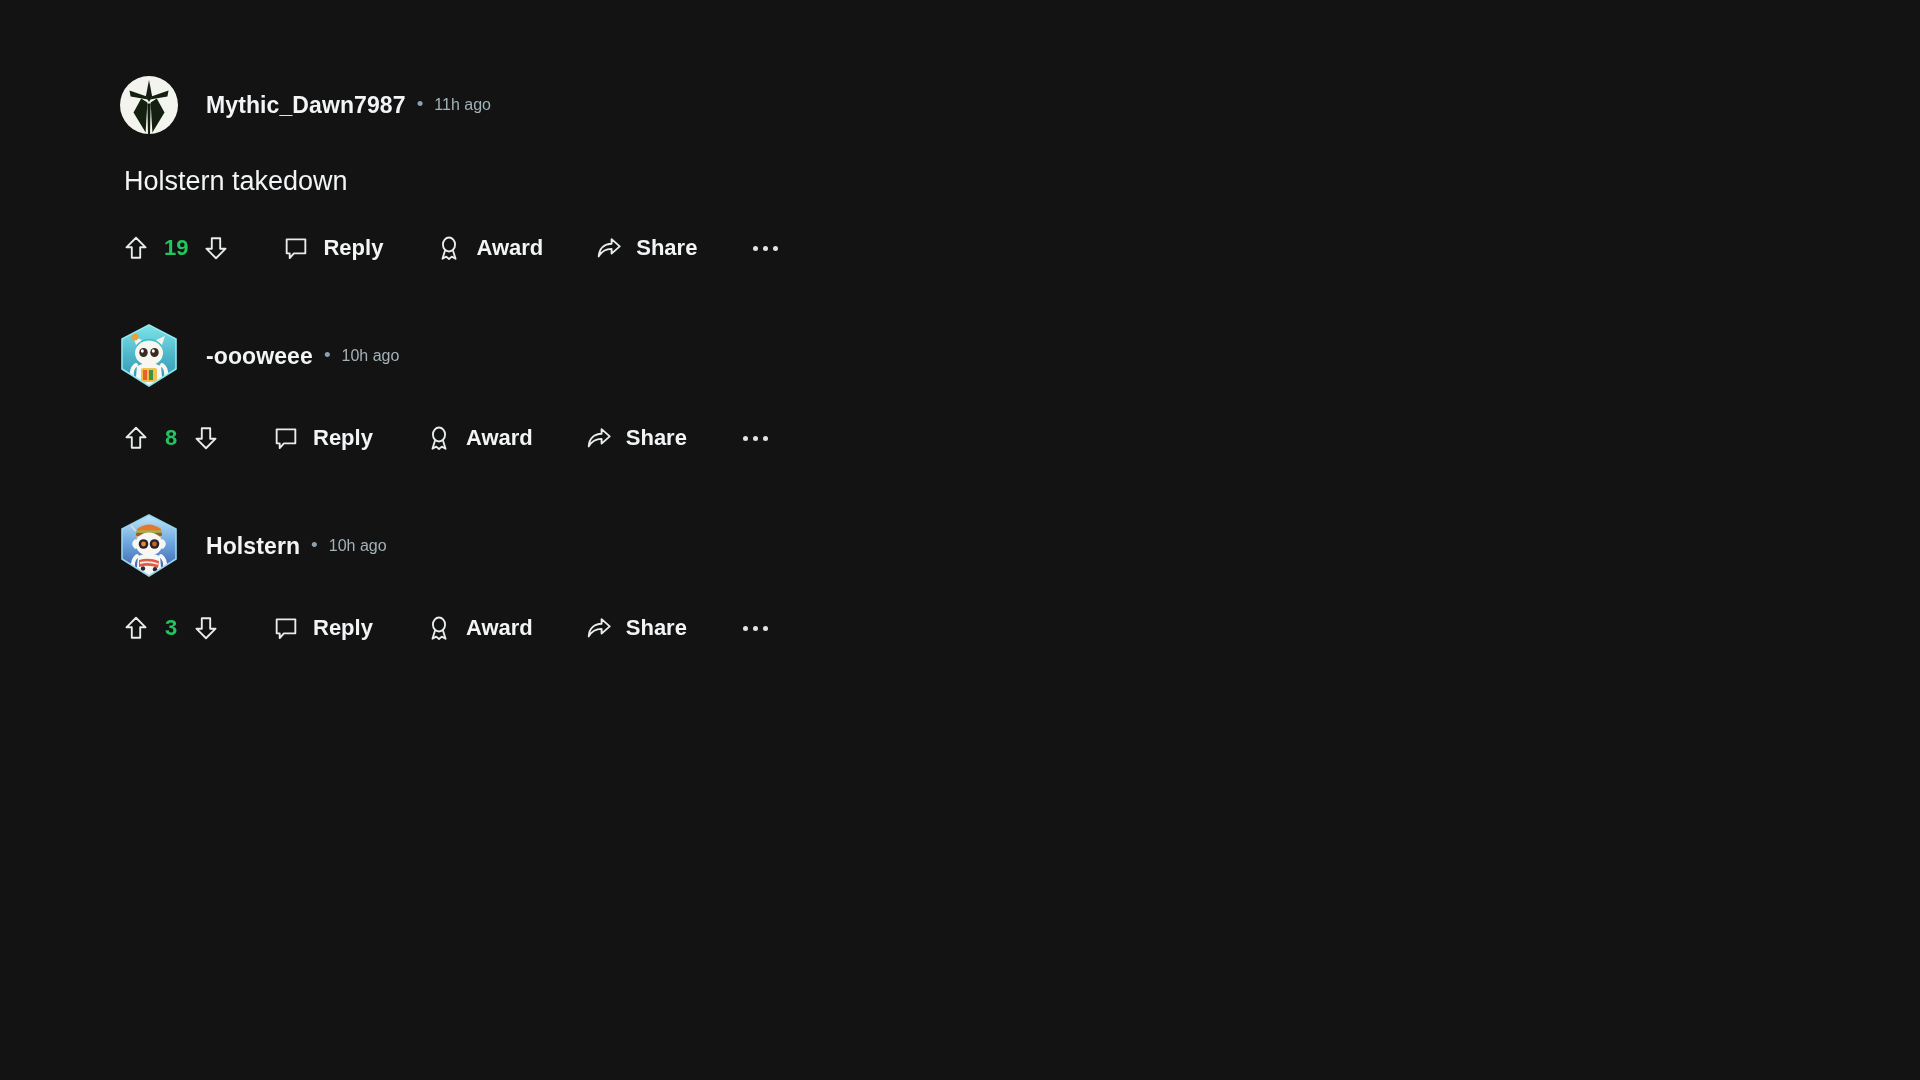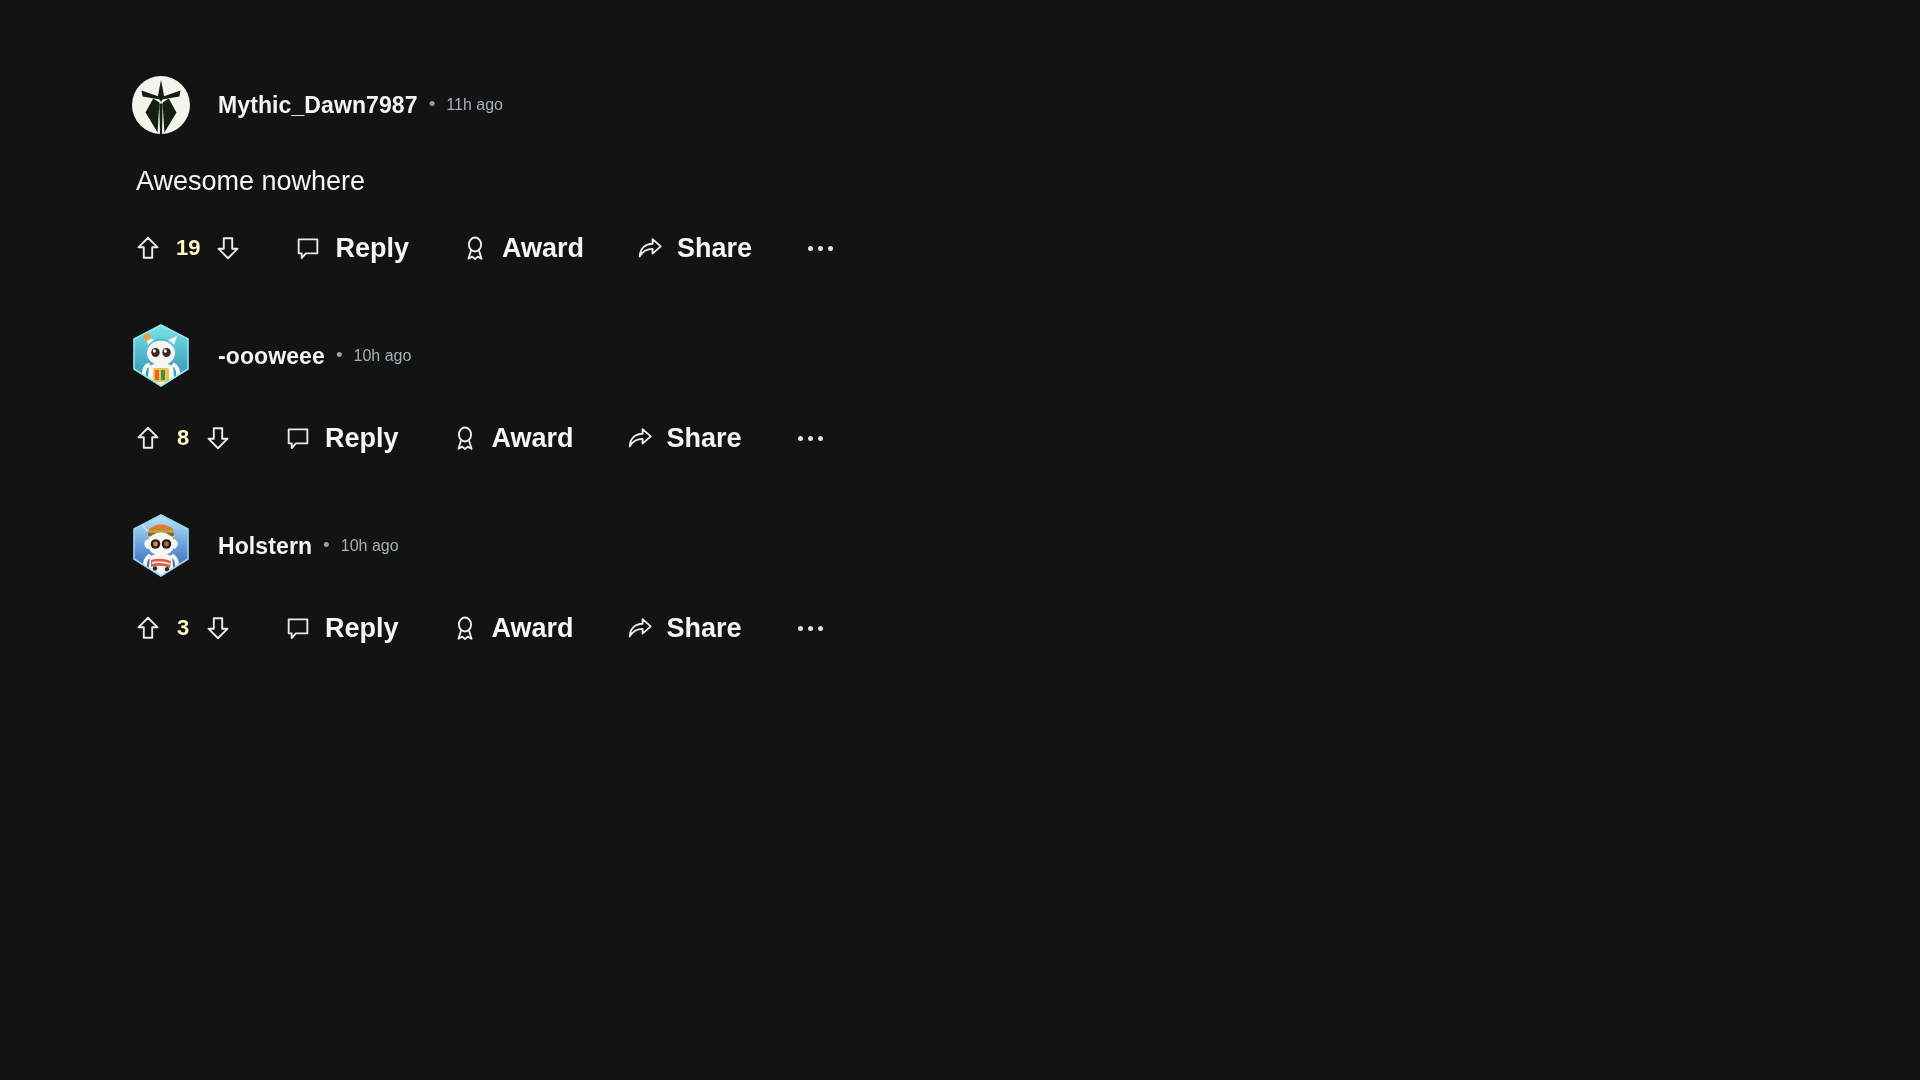--- a/index.html
+++ b/index.html
@@ -13,21 +13,21 @@
   }
 
   body {
     font-family: "Liberation Sans", sans-serif;
     color: #e9eced;
     -webkit-font-smoothing: antialiased;
   }
 
   .comment-feed {
     position: absolute;
-    left: 12px;
+    left: 0;
     top: 0;
     width: 1604px;
     padding: 72px 0 0 12px;
   }
 
   .comment {
     position: relative;
     padding-left: 104px;
     margin-bottom: 52px;
   }
@@ -119,41 +119,41 @@
     justify-content: center;
     background: none;
     border: none;
     cursor: pointer;
     padding: 0;
   }
 
   .vote-count {
     font-size: 22px;
     font-weight: 700;
-    color: #fef9c3;
+    color: #22c55e;
     min-width: 14px;
     text-align: center;
     margin: 0 14px;
     line-height: 1;
   }
 
   .action-btn {
     display: flex;
     align-items: center;
     gap: 13px;
     background: none;
     border: none;
     cursor: pointer;
     padding: 0;
     margin-left: 52px;
     color: #f2f4f5;
   }
 
   .action-label {
-    font-size: 27px;
+    font-size: 22px;
     font-weight: 700;
     color: #f2f4f5;
     line-height: 1;
     white-space: nowrap;
   }
 
   .overflow-btn {
     margin-left: 52px;
     display: flex;
     align-items: center;
@@ -195,21 +195,21 @@
         </svg>
       </div>
 
       <div class="head-meta">
         <span class="username">Mythic_Dawn7987</span>
         <span class="dot-sep">•</span>
         <span class="timestamp">11h ago</span>
       </div>
     </div>
 
-    <div class="comment-body">Awesome nowhere</div>
+    <div class="comment-body">Holstern takedown</div>
 
     <div class="action-bar">
       <div class="vote-group">
         <button class="icon-btn">
           <svg width="28" height="28" viewBox="0 0 24 24" fill="none" stroke="#e9eced" stroke-width="1.6" stroke-linejoin="round" stroke-linecap="round">
             <path d="M12 3.2 L20.2 11.4 L15.6 11.4 L15.6 20.4 L8.4 20.4 L8.4 11.4 L3.8 11.4 Z"></path>
           </svg>
         </button>
         <span class="vote-count">19</span>
         <button class="icon-btn">

